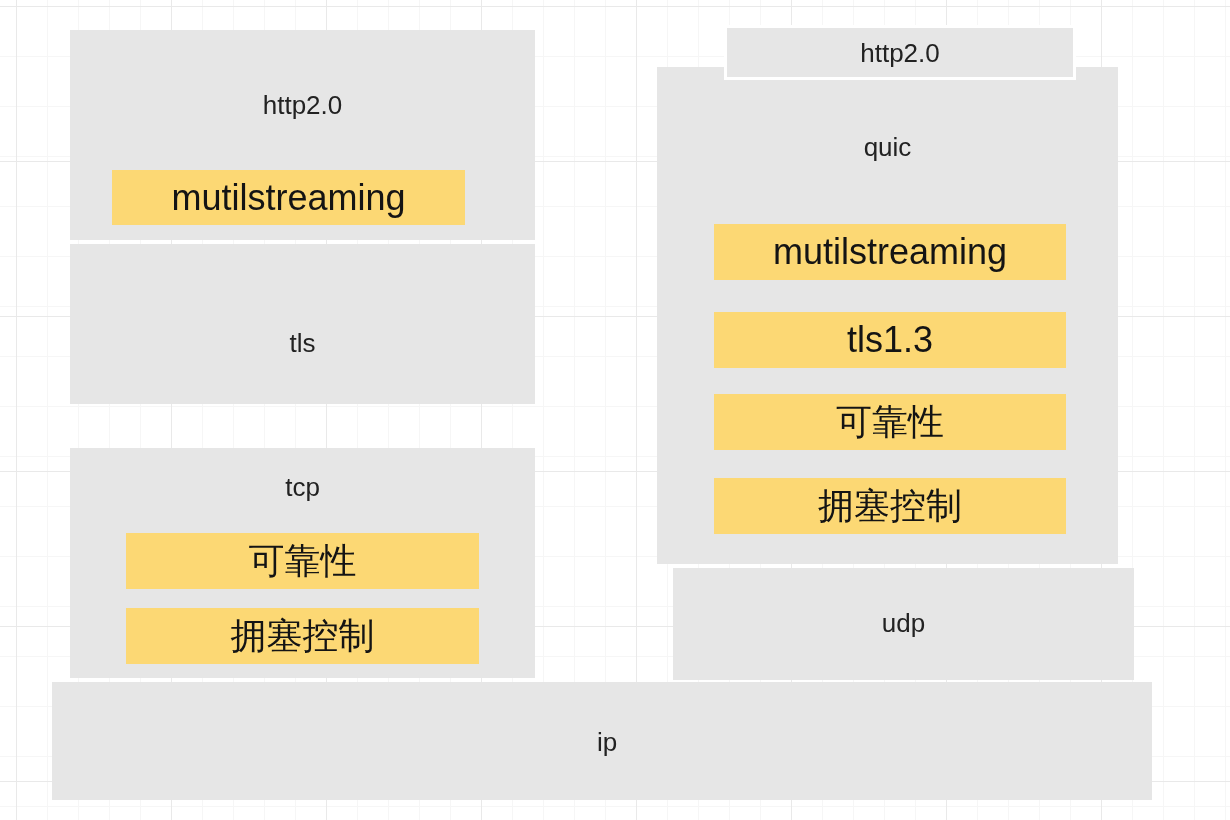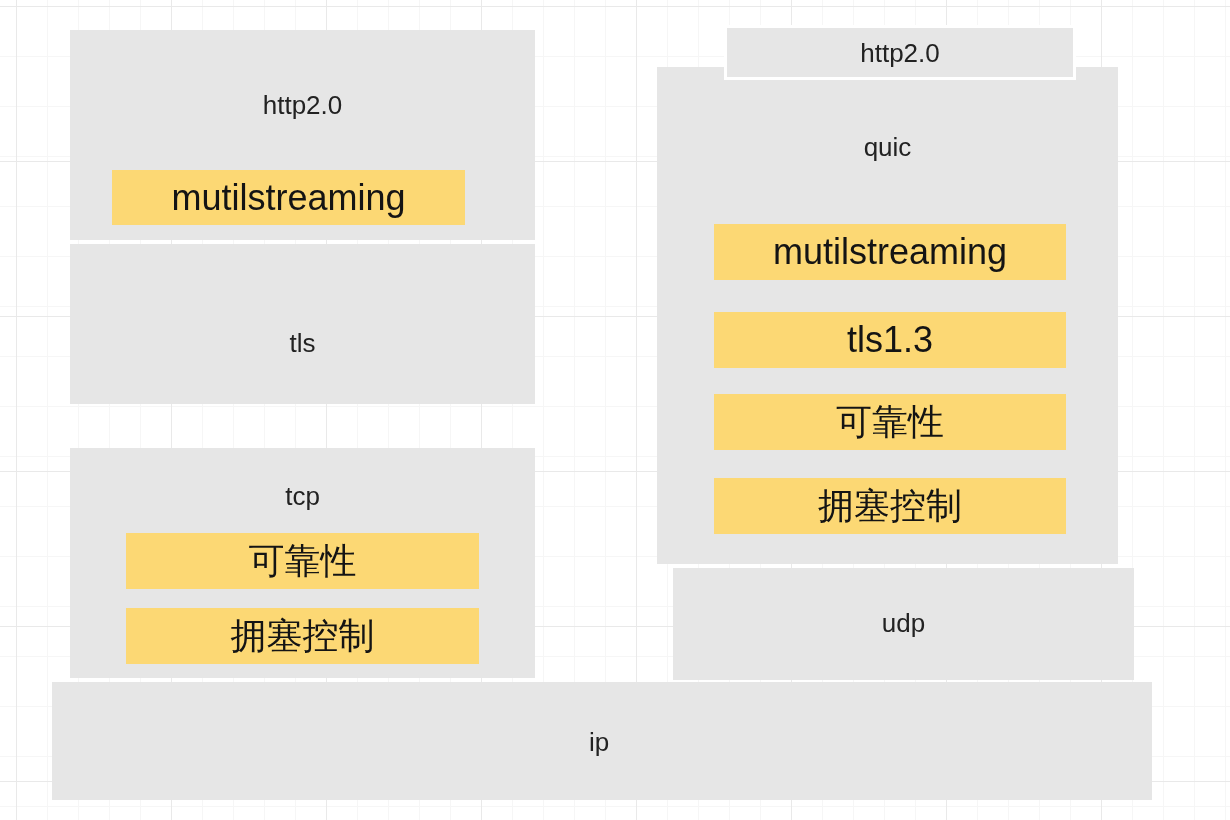--- a/index.html
+++ b/index.html
@@ -88,40 +88,40 @@
 
   
   #box-http2-left   { left: 70px;  top: 30px;  width: 465px; height: 210px; }
   #box-http2-left .layer-title { top: 62px; }
   #feat-mutilstreaming-left { left: 112px; top: 170px;  width: 353px; height: 55px; }
 
   #box-tls          { left: 70px;  top: 244px; width: 465px; height: 160px; }
   #box-tls .layer-title { top: 86px; }
 
   #box-tcp          { left: 70px;  top: 448px; width: 465px; height: 230px; }
-  #box-tcp .layer-title { top: 35px; }
+  #box-tcp .layer-title { top: 26px; }
   #feat-reliability-left { left: 126px; top: 533px; width: 353px; height: 56px; }
   #feat-congestion-left  { left: 126px; top: 608px; width: 353px; height: 56px; }
 
   
   #box-http2-right  { left: 724px; top: 25px;  width: 352px; height: 55px; }
 
   #box-quic         { left: 657px; top: 67px;  width: 461px; height: 497px; }
   #box-quic .layer-title { top: 67px; }
   #feat-mutilstreaming-right { left: 714px; top: 224px; width: 352px; height: 56px; }
   #feat-tls13                { left: 714px; top: 312px; width: 352px; height: 56px; }
   #feat-reliability-right    { left: 714px; top: 394px; width: 352px; height: 56px; }
   #feat-congestion-right     { left: 714px; top: 478px; width: 352px; height: 56px; }
 
   #box-udp          { left: 657px; top: 568px; width: 461px; height: 112px; margin-left: 16px; }
   #box-udp .layer-title { top: 42px; }
 
   
   #box-ip           { left: 52px;  top: 682px; width: 1100px; height: 118px; }
-  #box-ip .layer-title { top: 47px; left: 4px; width: 1086px; text-align: center; }
+  #box-ip .layer-title { top: 47px; left: 12px; width: 1086px; text-align: center; }
 </style>
 </head>
 <body>
 
 <div id="diagram-canvas">
 
   <div class="layer-box" id="box-http2-left">
     <span class="layer-title">http2.0</span>
   </div>
 

